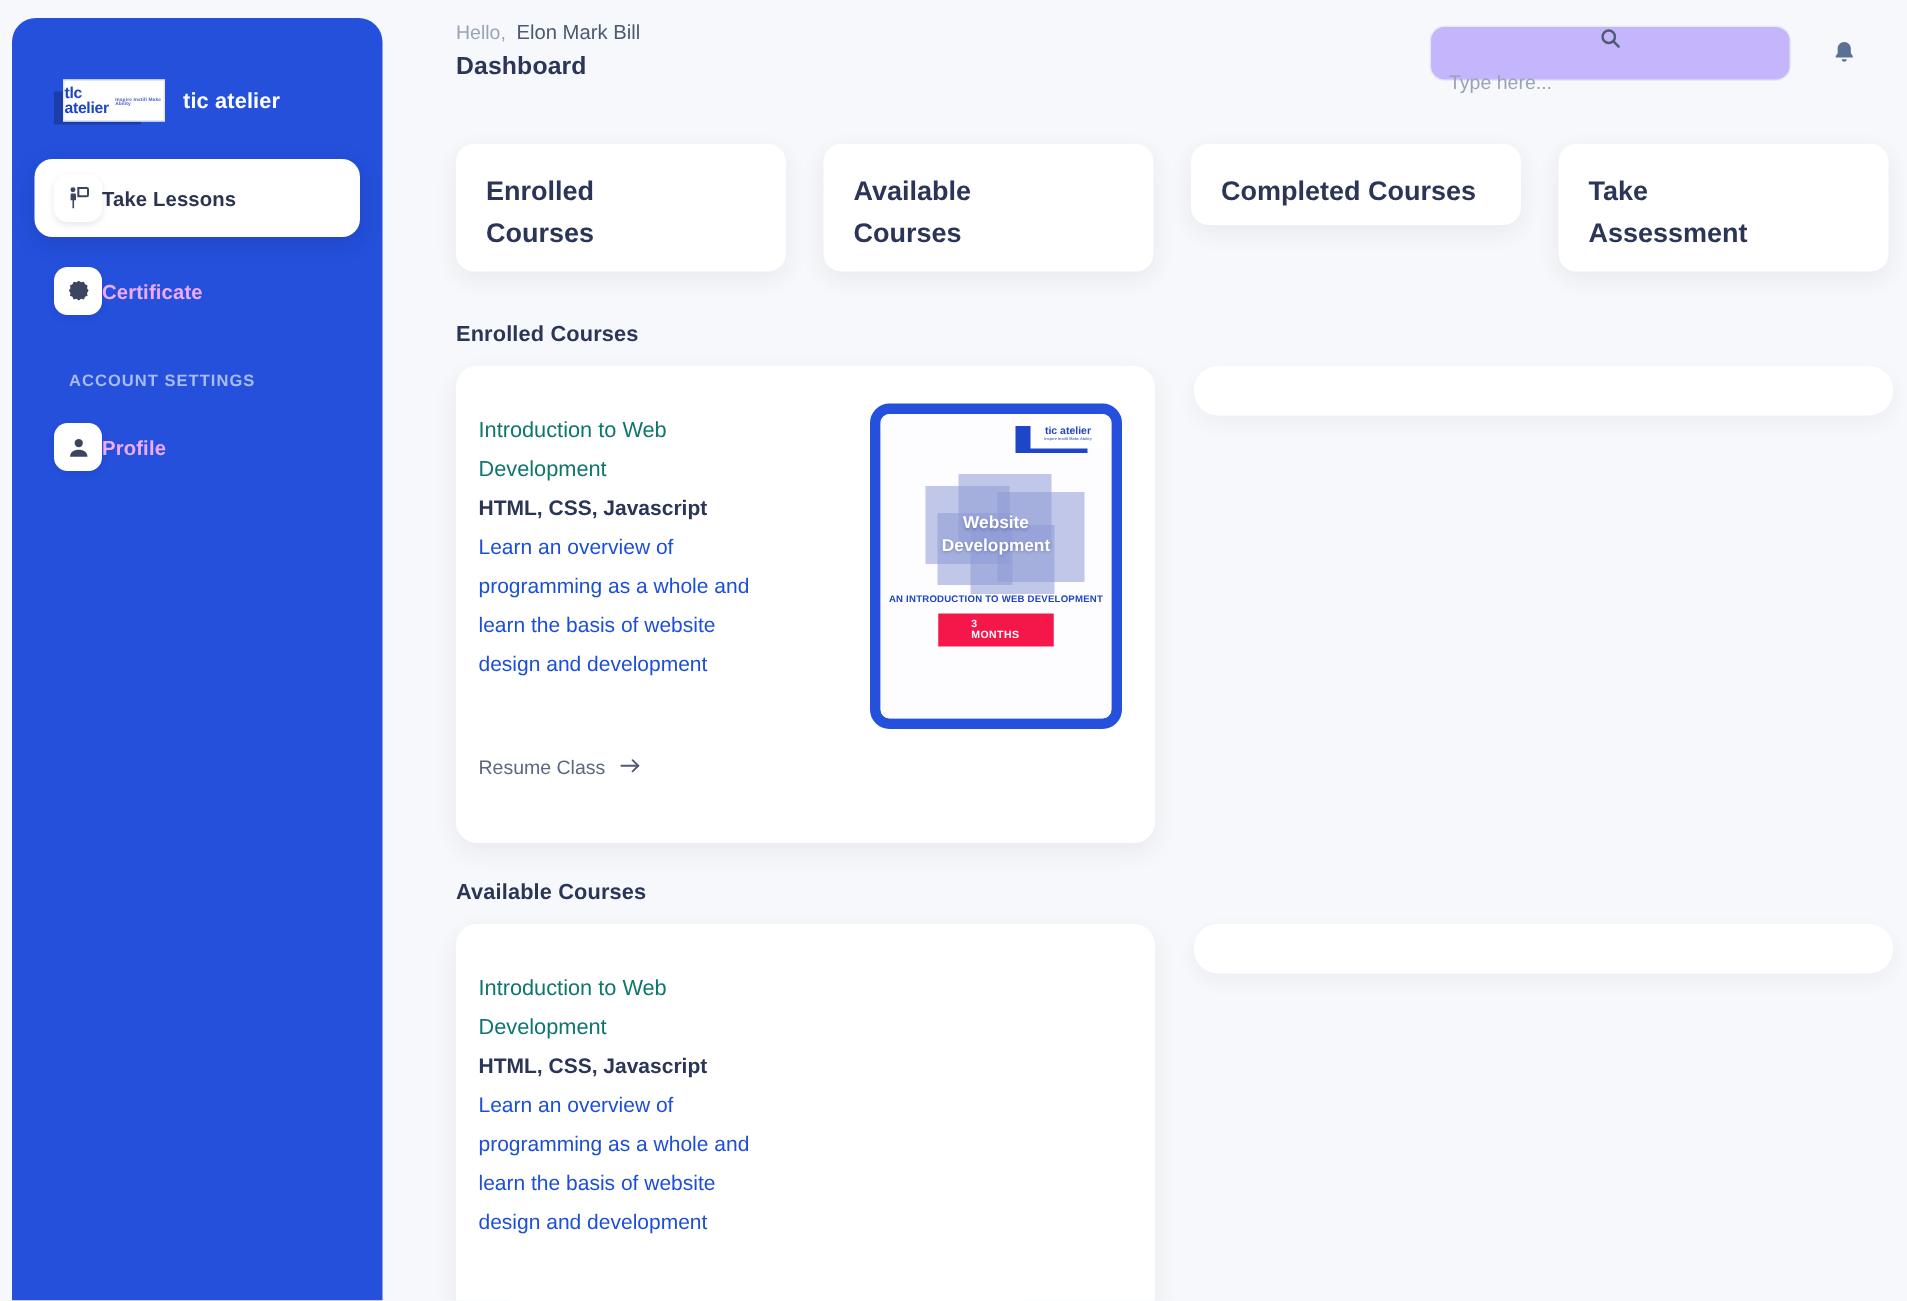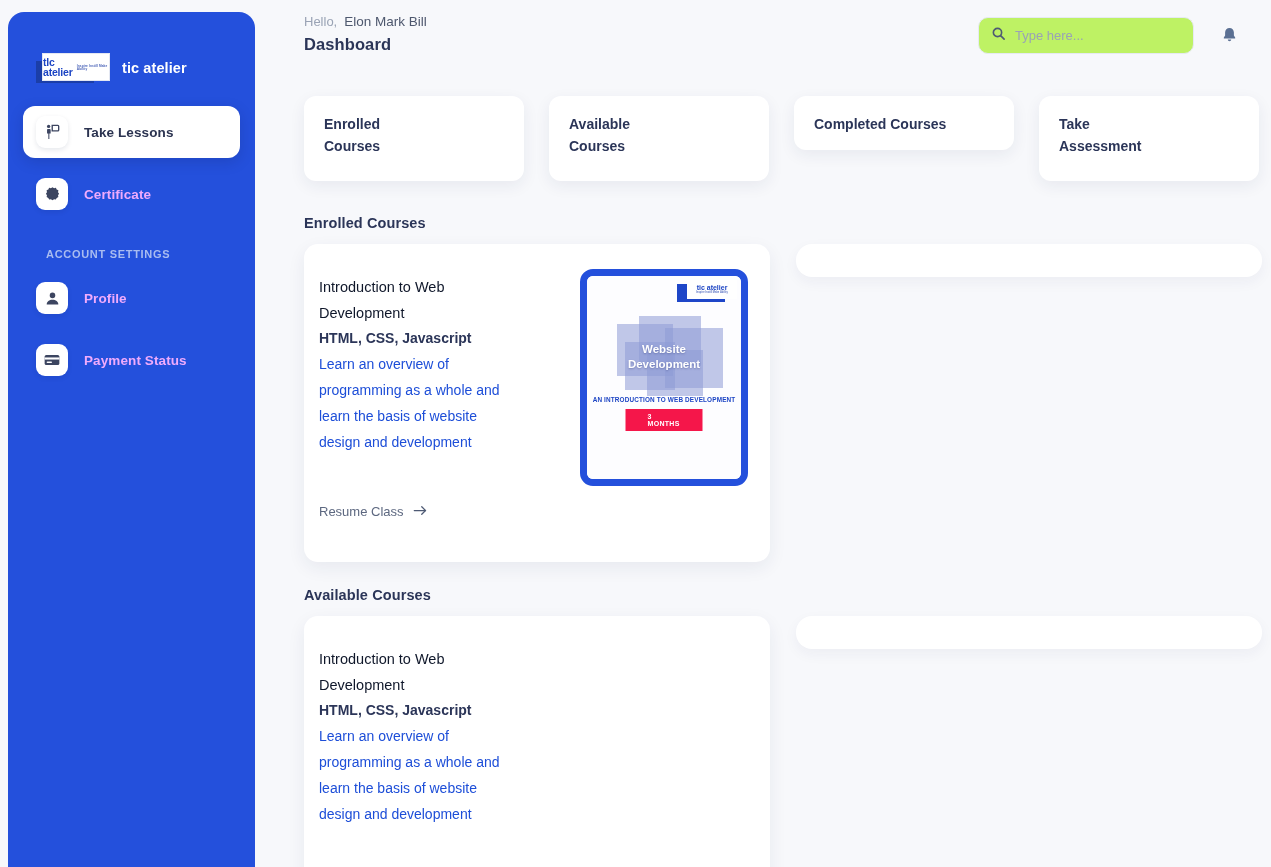--- a/index.html
+++ b/index.html
@@ -54,21 +54,20 @@
     letter-spacing: 0.1px;
   }
   .brand-name {
     color: #ffffff; font-size: 14.5px;
     font-weight: 700; letter-spacing: 0.1px;
   }
 
   .nav { padding: 10px 0 0 0; }
   .nav-item {
     display: flex; align-items: center;
-    gap: 16px;
     height: 52px;
     margin: 0 15px 10px 15px;
     padding-left: 13px;
     border-radius: 12px;
     cursor: pointer;
   }
   .nav-item.active {
     background: #ffffff;
     box-shadow: 0 4px 14px rgba(14,30,80,.18);
   }
@@ -118,27 +117,28 @@
   }
   .page-title {
     margin-top: 6px;
     font-size: 16.5px; font-weight: 700;
     color: #2b3558;
     letter-spacing: .1px;
   }
   .search-box {
     position: absolute;
     right: 77px; top: 17px;
-    width: 216px; height: 37px;
-    background: #bef264;
+    width: 241px; height: 37px;
+    background: #c4b5fd;
     border: 1px solid #e6eaf2;
     border-radius: 10px;
     display: flex; align-items: center;
     padding: 0 12px;
     gap: 9px;
+    flex-direction: column;
   }
   .search-input {
     border: 0; outline: 0; background: transparent;
     font-family: "Liberation Sans", sans-serif;
     font-size: 13px; color: #5a6478;
     width: 100%;
   }
   .search-input::placeholder { color: #9aa3b5; }
   .bell-btn {
     position: absolute;
@@ -156,21 +156,21 @@
   }
   .stat-card {
     position: absolute;
     top: 0;
     background: #ffffff;
     border-radius: 12px;
     box-shadow: 0 5px 16px rgba(30,45,90,.07);
     padding: 18px 20px 0 20px;
   }
   .stat-label {
-    font-size: 14px; font-weight: 700;
+    font-size: 18px; font-weight: 700;
     color: #2b3558;
     line-height: 1.55;
     white-space: pre-line;
   }
   #stat-0 { left: 0;   width: 220px; height: 85px; }
   #stat-1 { left: 245px; width: 220px; height: 85px; }
   #stat-2 { left: 490px; width: 220px; height: 54px; }
   #stat-3 { left: 735px; width: 220px; height: 85px; }
 
   
@@ -193,21 +193,21 @@
     width: 466px;
     background: #ffffff;
     border-radius: 14px;
     box-shadow: 0 6px 18px rgba(30,45,90,.07);
     padding: 24px 22px 20px 15px;
     display: flex;
     justify-content: space-between;
   }
   .course-text { width: 190px; padding-top: 6px; }
   .course-title {
-    font-size: 14.5px; color: #0f172a;
+    font-size: 14.5px; color: #0f766e;
     line-height: 1.8;
     font-weight: 400;
   }
   .course-sub {
     font-size: 14px; font-weight: 700;
     color: #2b3558;
     line-height: 1.85;
   }
   .course-desc {
     font-size: 14px; color: #1d4ed8;
@@ -340,30 +340,20 @@
     <div class="nav-item">
       <span class="nav-icon">
         <svg width="17" height="17" viewBox="0 0 24 24" fill="#3c4560">
           <circle cx="12" cy="7.6" r="3.9"></circle>
           <path d="M3.8 20.4c0-4.2 3.7-6.6 8.2-6.6s8.2 2.4 8.2 6.6z"></path>
         </svg>
       </span>
       <span class="nav-label">Profile</span>
     </div>
 
-    <div class="nav-item">
-      <span class="nav-icon">
-        <svg width="18" height="18" viewBox="0 0 24 24" fill="#3c4560">
-          <rect x="2.2" y="5.2" width="19.6" height="13.6" rx="2.2"></rect>
-          <rect x="2.2" y="8.6" width="19.6" height="2.8" fill="#ffffff"></rect>
-          <rect x="4.8" y="14" width="7.2" height="2" rx="1" fill="#ffffff"></rect>
-        </svg>
-      </span>
-      <span class="nav-label">Payment Status</span>
-    </div>
 
   </nav>
 </aside>
 
 <main id="main">
 
   <header id="header">
     <div class="greet-row">
       <span class="greet-hello">Hello,</span>
       <span class="greet-name">Elon Mark Bill</span>

